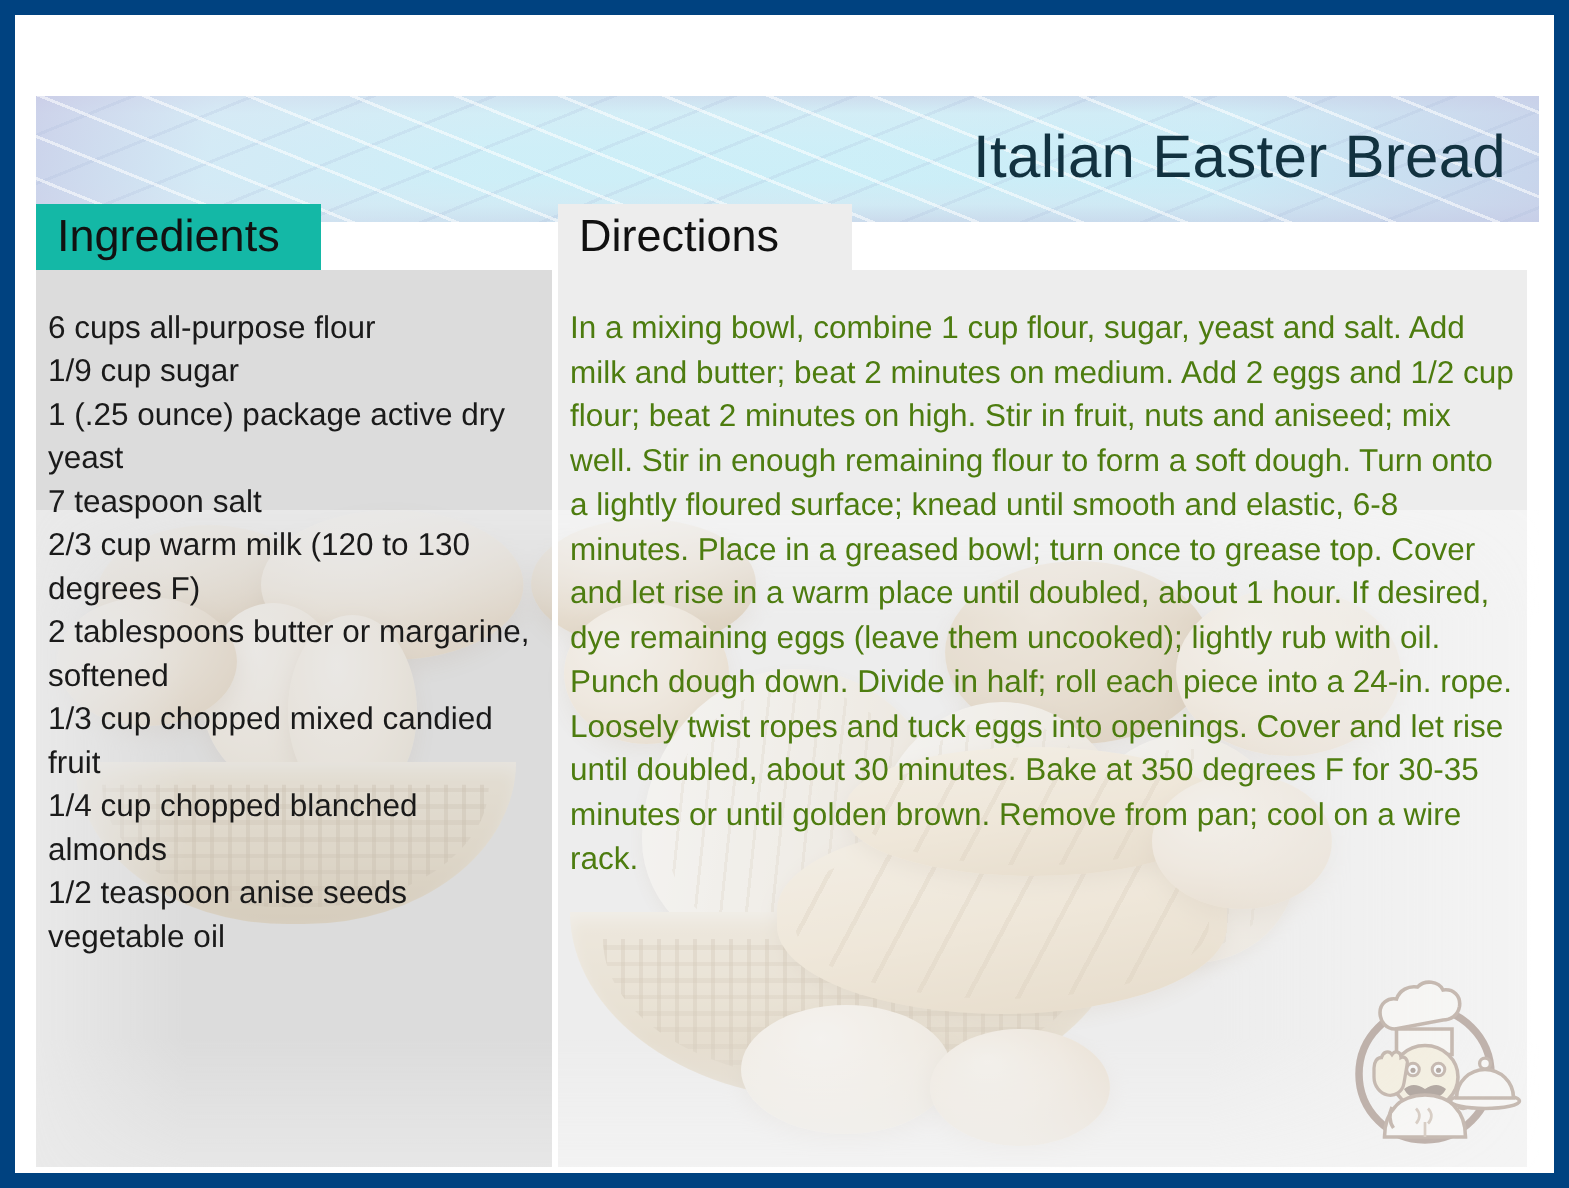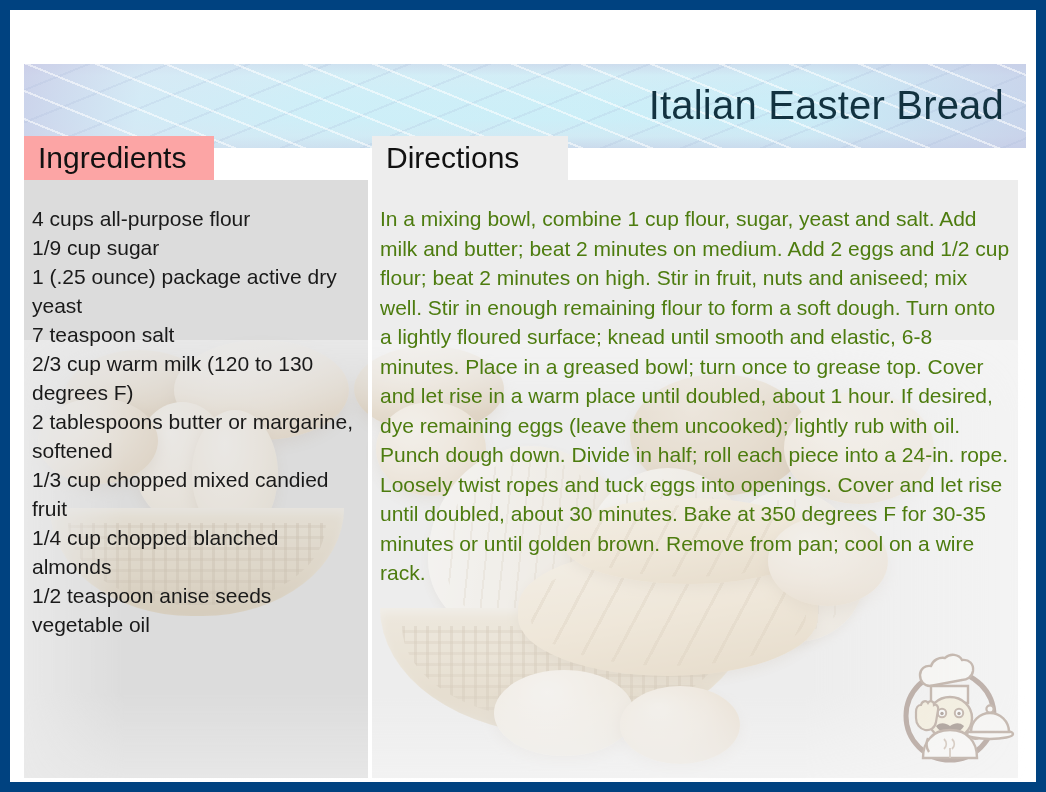--- a/index.html
+++ b/index.html
@@ -96,21 +96,21 @@
     padding-left: 14px;
     box-sizing: border-box;
     font-size: 30px;
     color: #111111;
     z-index: 4;
   }
   #tab-ingredients {
     left: 14px;
     top: 126px;
     width: 190px;
-    background: #fca5a5;
+    background: #14b8a6;
   }
   #tab-directions {
     left: 362px;
     top: 126px;
     width: 196px;
     background: #ededed;
   }
 
   
   .panel {
@@ -318,21 +318,21 @@
     <div id="column-gap"></div>
 
     <div class="section-tab" id="tab-ingredients">
       <span>Ingredients</span>
     </div>
     <div class="section-tab" id="tab-directions">
       <span>Directions</span>
     </div>
 
     <div id="ingredients-list">
-        <div class="ing-line">4 cups all-purpose flour</div>
+        <div class="ing-line">6 cups all-purpose flour</div>
         <div class="ing-line">1/9 cup sugar</div>
         <div class="ing-line">1 (.25 ounce) package active dry yeast</div>
         <div class="ing-line">7 teaspoon salt</div>
         <div class="ing-line">2/3 cup warm milk (120 to 130 degrees F)</div>
         <div class="ing-line">2 tablespoons butter or margarine, softened</div>
         <div class="ing-line">1/3 cup chopped mixed candied fruit</div>
         <div class="ing-line">1/4 cup chopped blanched almonds</div>
         <div class="ing-line">1/2 teaspoon anise seeds</div>
         <div class="ing-line">vegetable oil</div>
       </div>

